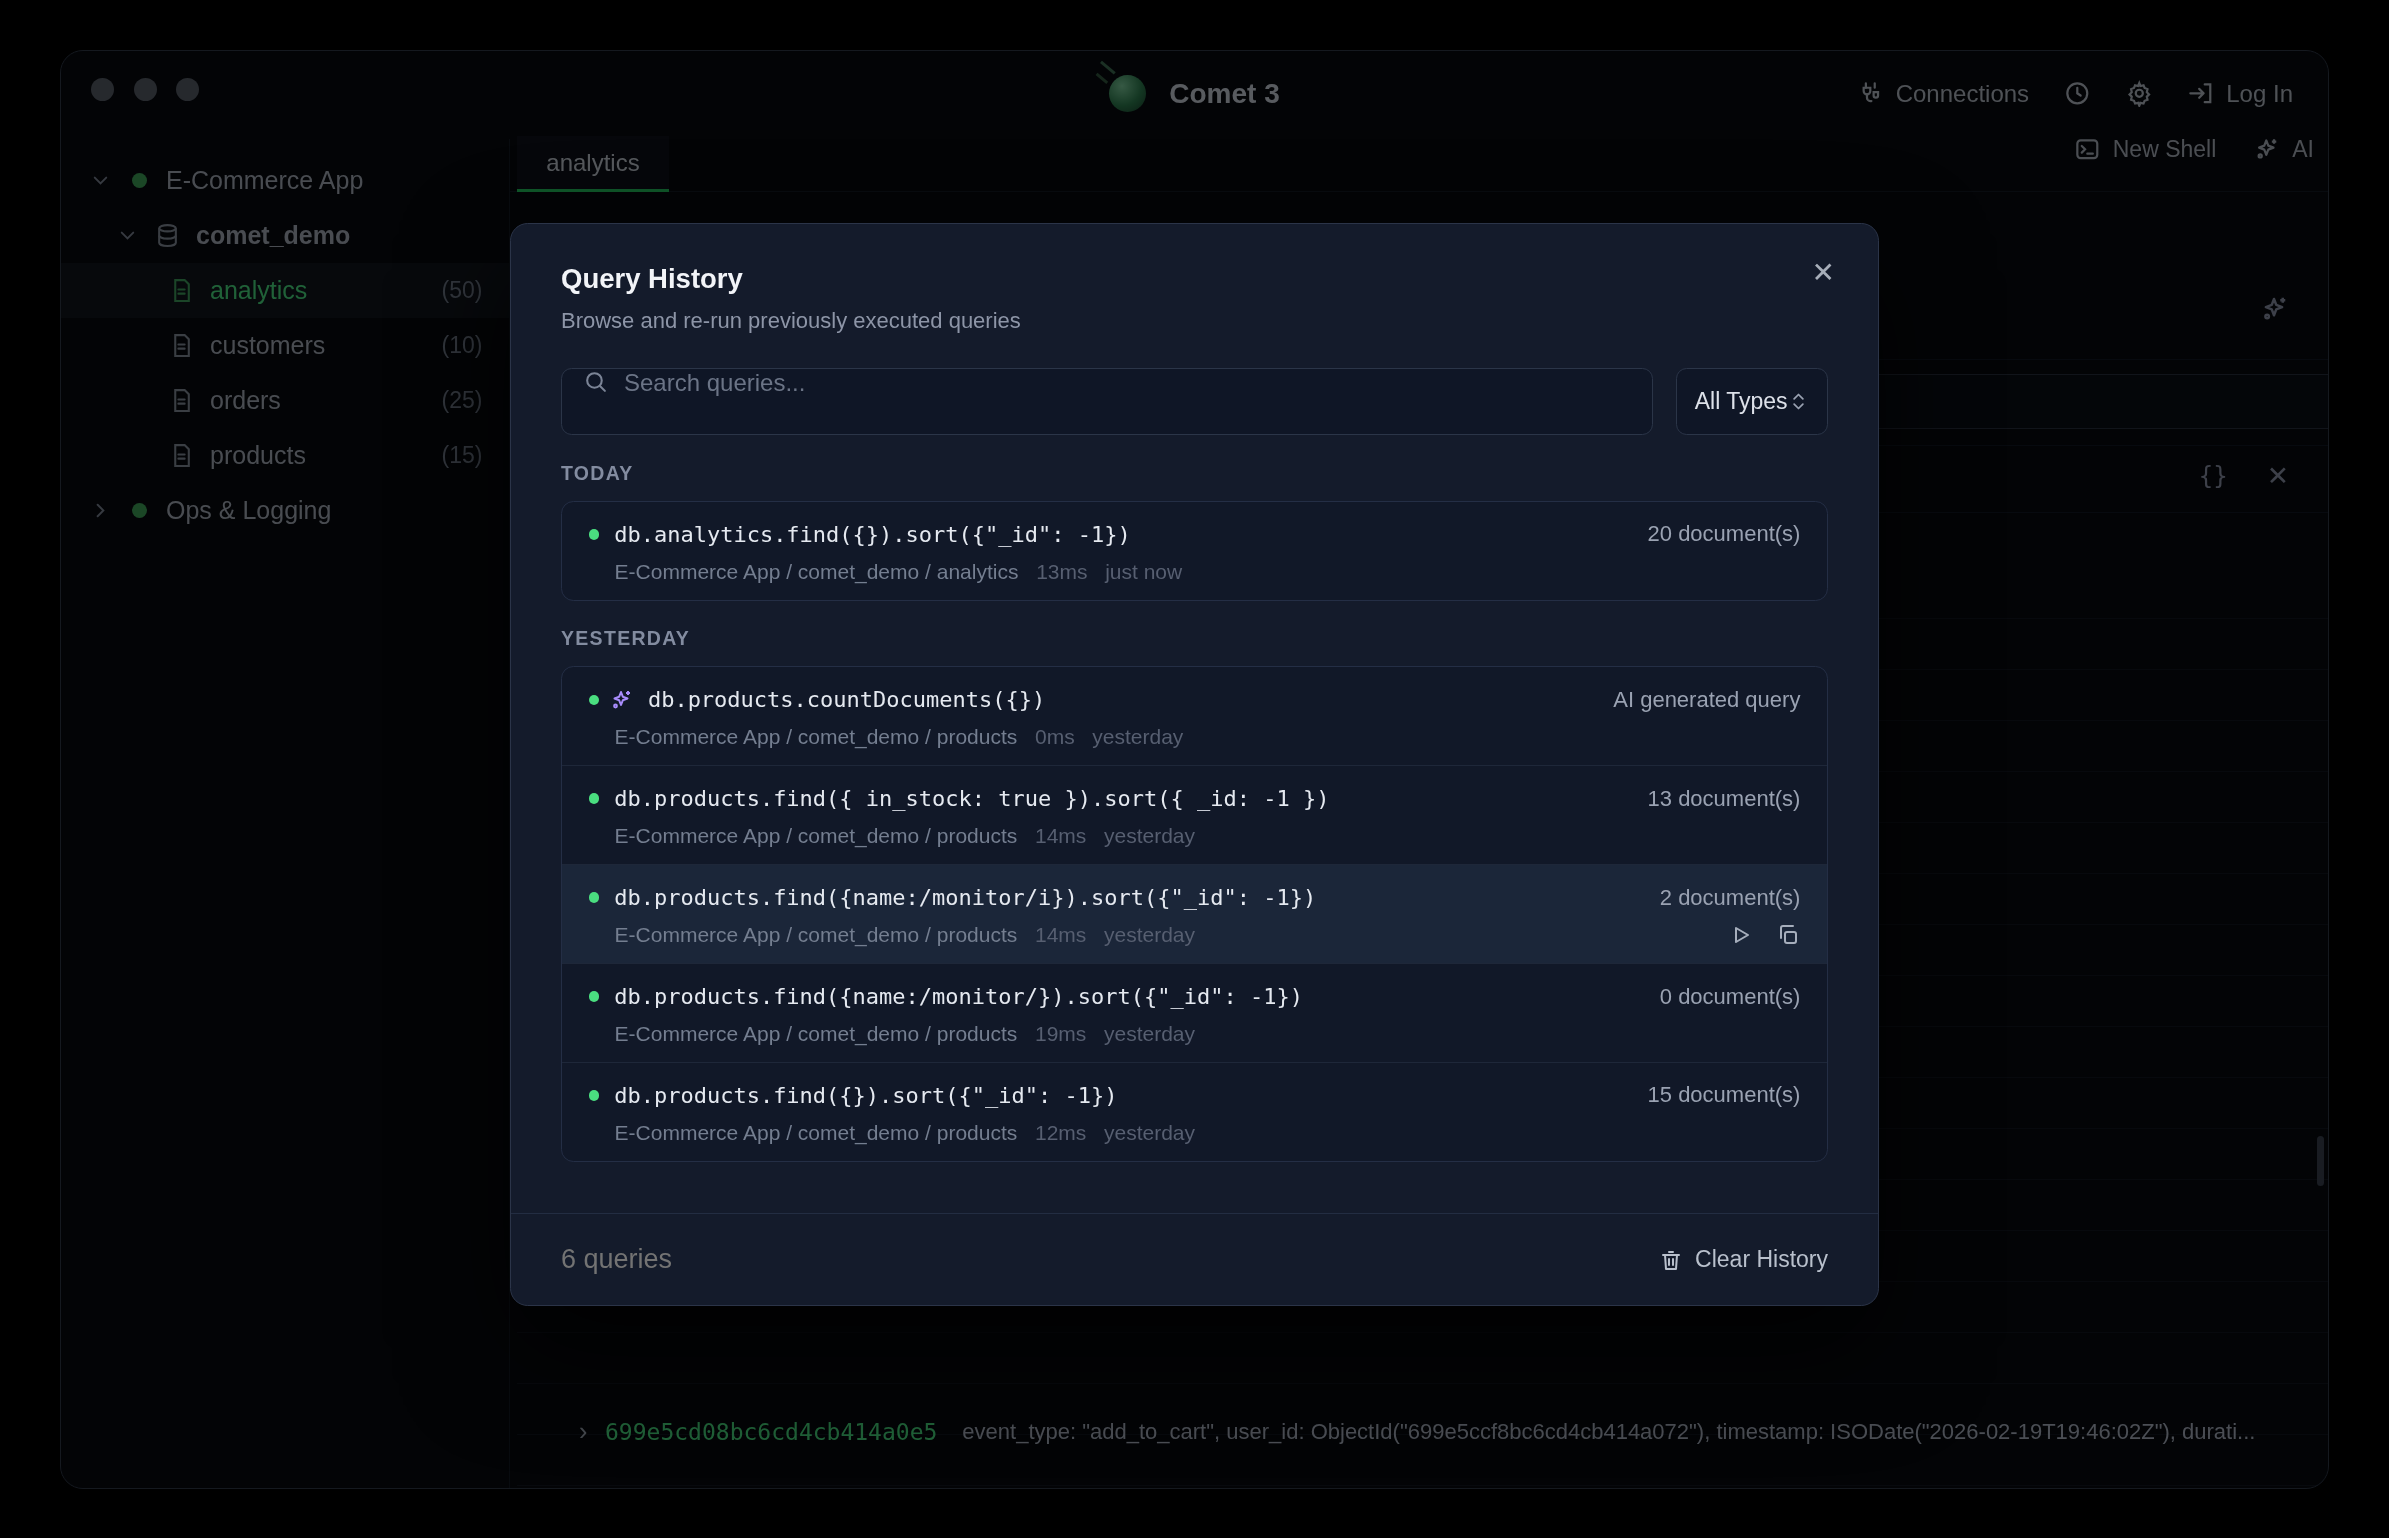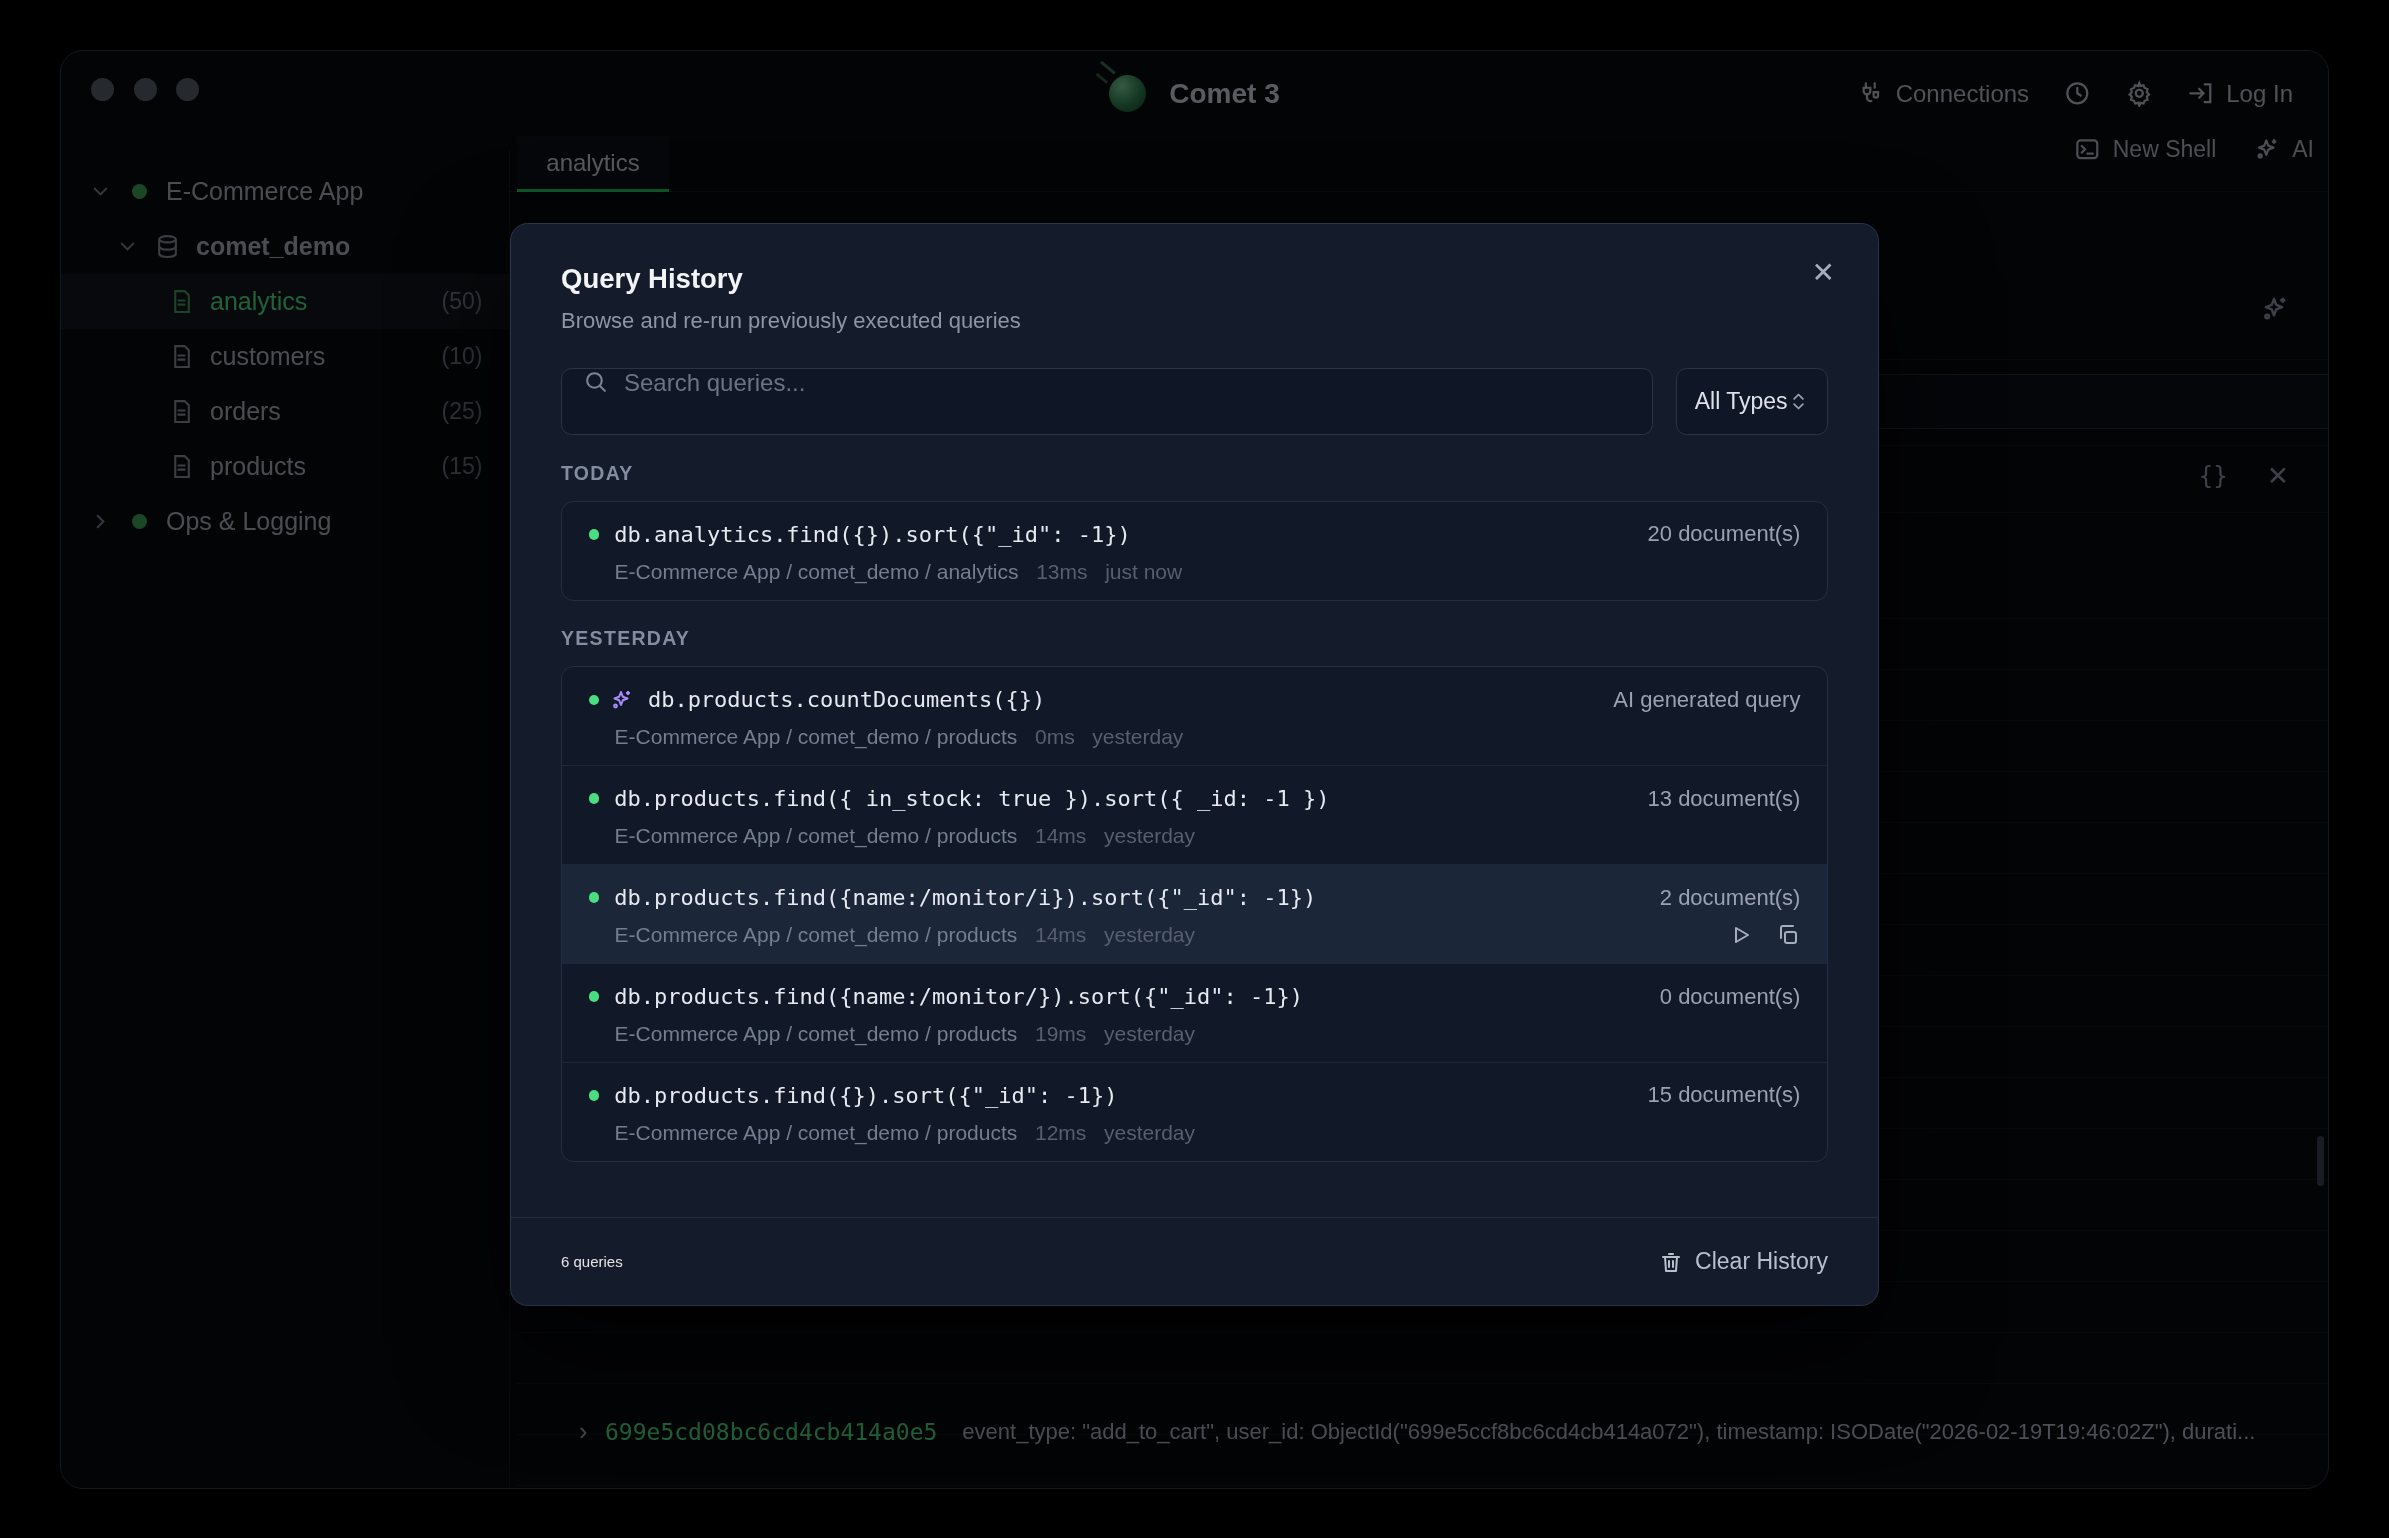--- a/index.html
+++ b/index.html
@@ -24,21 +24,21 @@
                background:#3e6e52; transform:rotate(40deg); }
   .logo-ball:after  { content:""; position:absolute; left:-14px; top:1.8px; width:14px; height:2.7px;
                background:#33583f; transform:rotate(40deg); }
   .app-title { font-size:28px; font-weight:700; color:#c9cfd8; }
   .title-right { position:absolute; right:35px; top:0; height:85px;
                  display:flex; align-items:center; gap:35px; color:#b3bac4; }
   .tb-item { display:flex; align-items:center; gap:12.4px; font-size:24px; color:#b3bac4; }
   .tb-ico { width:26.6px; height:26.6px; }
 
   
-  .sidebar { position:absolute; left:0; top:99px; bottom:0; width:449px; z-index:1;
+  .sidebar { position:absolute; left:0; top:88px; bottom:0; width:449px; z-index:1;
              border-right:0.9px solid #141924; padding-top:14px; }
   .srow { position:relative; height:55px; display:flex; align-items:center;
           font-size:25px; color:#a6adb8; }
   .srow .chev { width:23px; height:23px; color:#7c8492; flex:0 0 auto; }
   .srow .cnt { position:absolute; right:26.6px; font-size:23px; color:#707a88; }
   .s-dot { width:15px; height:15px; border-radius:50%; background:#3fa158; flex:0 0 auto; }
   .lvl1 { padding-left:28px; gap:19.5px; }
   .lvl2 { padding-left:55px; gap:16px;font-weight:bold; }
   .lvl3 { padding-left:108px; gap:16px; }
   .srow.active { background:#10151d; color:#4ade80; }
@@ -109,21 +109,21 @@
   .q-text { font-size:22px; color:#e5e9f0; white-space:nowrap; }
   .q-result { margin-left:auto; font-size:22px; color:#9aa2b2; flex:0 0 auto; }
   .q-meta { display:flex; align-items:center; gap:17.7px; margin-top:12.4px; padding-left:26px;
             font-size:21px; }
   .q-path { color:#747e90; }
   .q-dur, .q-time { color:#575f71; }
   .q-actions { margin-left:auto; display:flex; gap:23px; color:#a6aebc; }
   .q-actions svg { width:24px; height:24px; }
   .m-foot { border-top:0.9px solid #232d42; margin-top:21px; padding:30px 50px;
             display:flex; align-items:center; justify-content:space-between; }
-  .f-count { font-size:15px; color:#e5e5e5; }
+  .f-count { font-size:27px; color:#737373; }
   .f-clear { display:flex; align-items:center; gap:12.4px; font-size:23px; color:#b9c0cc; }
   .f-clear svg { width:24px; height:24px; }
 </style>
 </head>
 <body>
 
 <div class="window">
 
   <div class="titlebar">
     <div class="lights">

